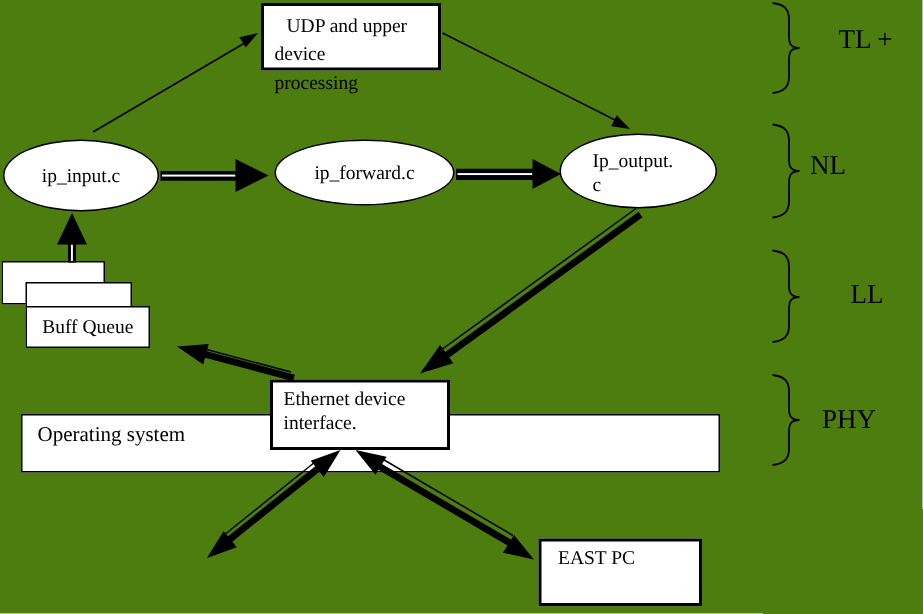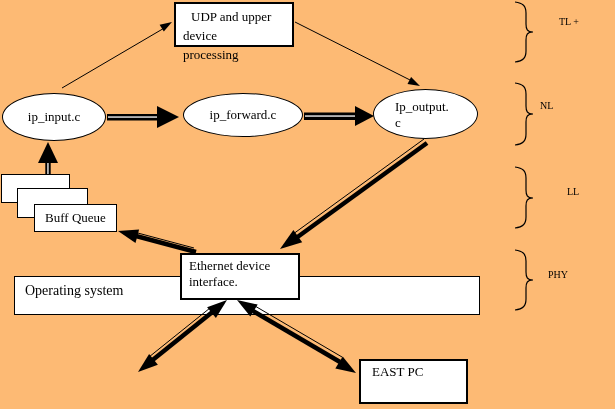--- a/index.html
+++ b/index.html
@@ -1,40 +1,40 @@
 <!DOCTYPE html>
 <html><head>
 <meta charset="utf-8">
 <style>
   html,body{margin:0;padding:0;background:#fff;}
   *{box-sizing:border-box;}
-  #canvas{position:relative;width:615px;height:409px;background:#fdba74;overflow:hidden;
+  #canvas{position:relative;width:615px;height:409px;background:#4d7c0f;overflow:hidden;
           font-family:"Liberation Serif","DejaVu Serif",serif;color:#000;}
   .box{position:absolute;background:#fff;border:1px solid #000;}
   .b2{border-width:2px;}
   .ellipse{position:absolute;background:#fff;border:1px solid #000;border-radius:50%;
            display:flex;align-items:center;justify-content:center;}
   .t13{font-size:13px;line-height:16px;}
   svg.overlay{position:absolute;left:0;top:0;z-index:6;pointer-events:none;}
   
   #udp-box{left:174px;top:2px;width:120px;height:45px;overflow:visible;padding-top:3px;}
   #udp-box div{font-size:13px;line-height:19px;padding-left:7px;}
   #udp-box div:first-child{padding-left:15px;}
   #ip-input{left:2px;top:93px;width:104px;height:48px;}
   #ip-forward{left:183px;top:93px;width:120px;height:44px;justify-content:center;}
   #ip-output{left:373px;top:89px;width:105px;height:50px;display:block;padding:9px 0 0 21px;}
   #buff-back{left:1px;top:174px;width:69px;height:29px;}
   #buff-mid{left:17px;top:188px;width:71px;height:30px;}
-  #buff-front{left:34px;top:204px;width:83px;height:28px;padding:5px 0 0 0;text-align:center;}
+  #buff-front{left:17px;top:204px;width:83px;height:28px;padding:5px 0 0 0;text-align:center;}
   #eth-box{left:180px;top:253px;width:120px;height:47px;z-index:3;padding:3px 0 0 7px;}
   #eth-box div{font-size:13px;line-height:16px;}
   #os-box{left:14px;top:276px;width:466px;height:39px;padding:6px 0 0 10px;font-size:14px;}
   #west-box{left:13px;top:353px;width:124px;height:48px;padding:4px 0 0 8px;font-size:13px;}
   #east-box{left:359px;top:359px;width:109px;height:45px;padding:3px 0 0 11px;font-size:13px;}
-  .layer-label{position:absolute;font-size:10px;}
+  .layer-label{position:absolute;font-size:18px;}
   #lbl-tl{left:559px;top:16px;}
   #lbl-nl{left:540px;top:100px;}
   #lbl-ll{left:567px;top:186px;}
   #lbl-phy{left:548px;top:269px;}
 </style>
 </head>
 <body>
 
 <div id="canvas">
 

